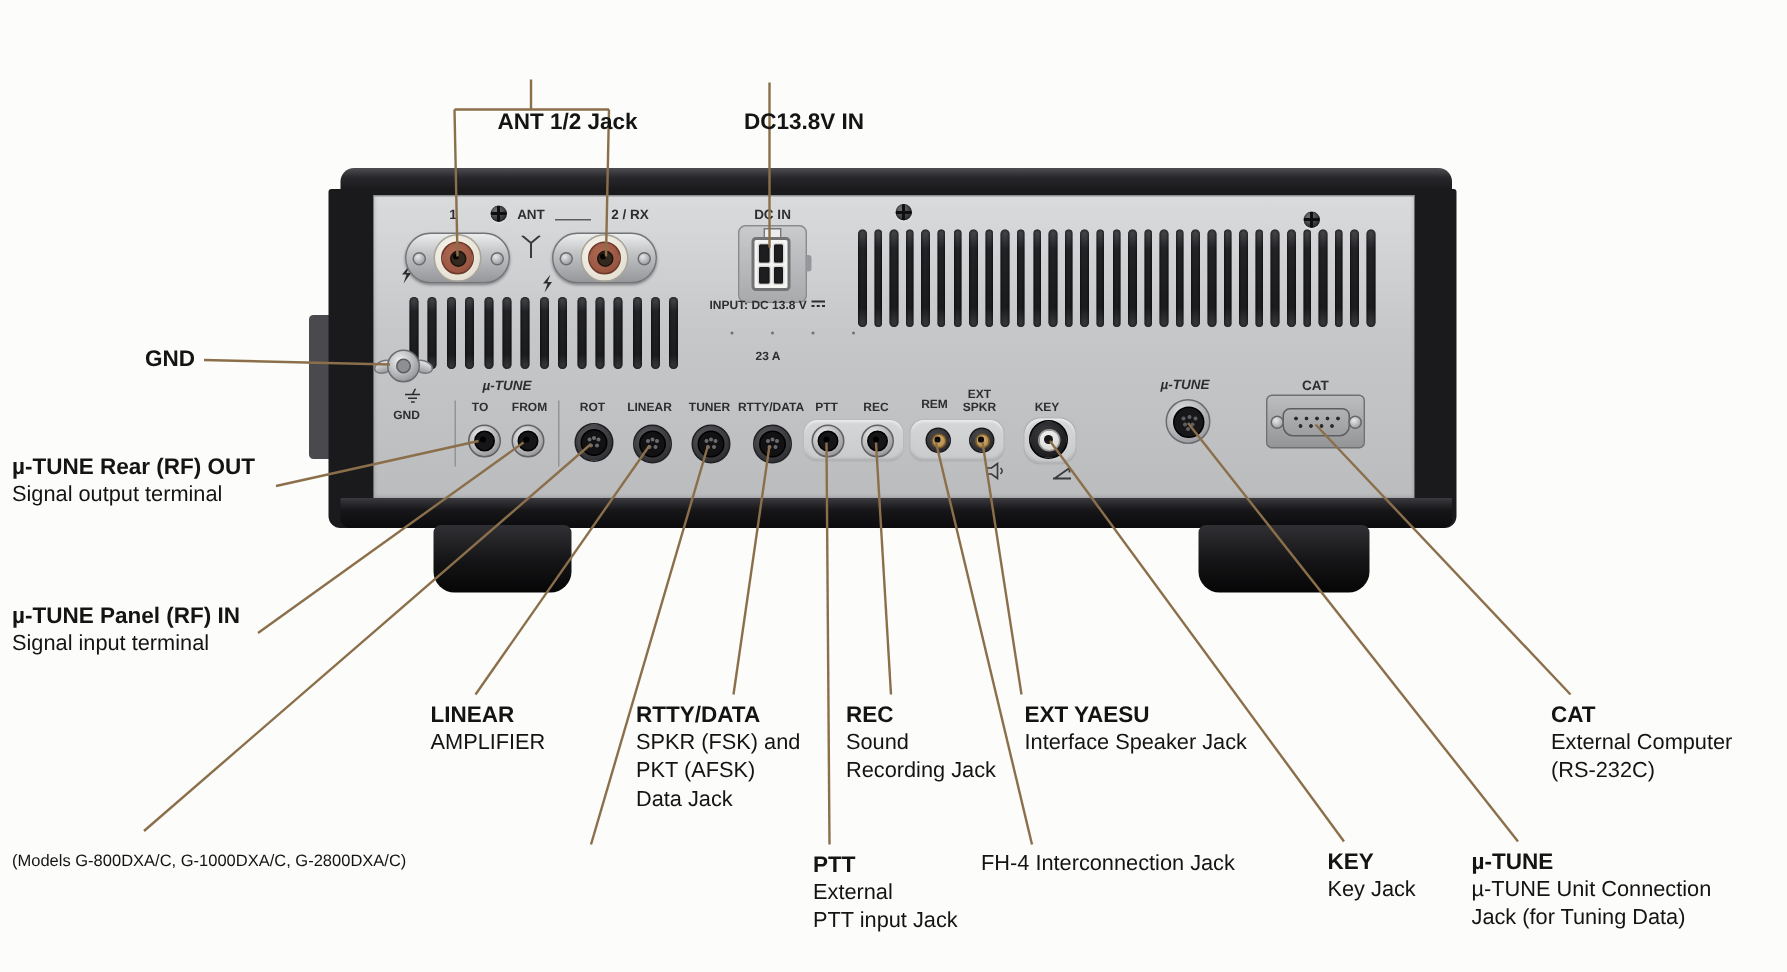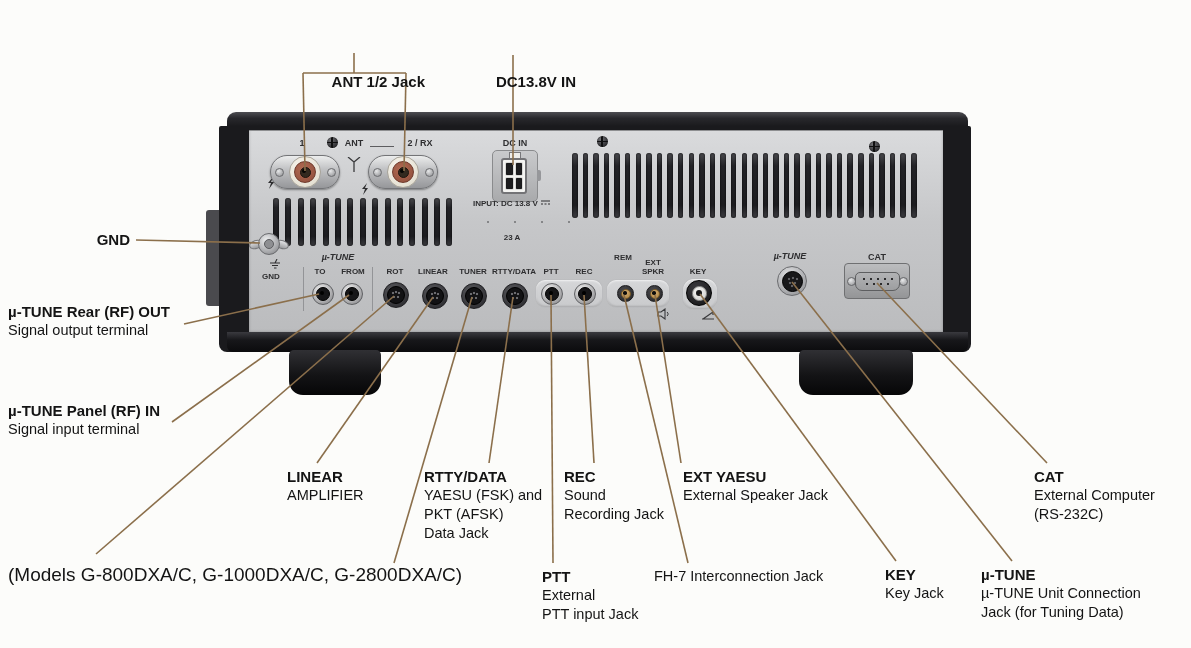--- a/index.html
+++ b/index.html
@@ -147,21 +147,21 @@
       radial-gradient(circle at 25px 11px,#2c2c2e 0 1px,transparent 1.5px),
       radial-gradient(circle at 32px 11px,#2c2c2e 0 1px,transparent 1.5px);}
   .db9-stud{top:277px;width:7px;height:7px;border-radius:50%;
     background:radial-gradient(circle at 38% 32%,#e8e9ea,#8f9093);border:1px solid #66676a;}
 
   
   .co{color:#141414;}
   .co div{line-height:19px;white-space:nowrap;}
   .co-title{font-weight:bold;font-size:15px;}
   .co-line{font-size:14.5px;}
-  .co-small{font-size:19px;}
+  .co-small{font-size:11px;}
   .center{text-align:right;margin-top:36px;}
   .right{text-align:right;}
 
   svg.lines{left:0;top:0;pointer-events:none;}
 </style>
 </head>
 <body>
 
 <div class="stage">
 
@@ -302,21 +302,21 @@
   <div class="abs ptxt" style="left:314px;top:252px;width:48px;font-style:italic;">µ-TUNE</div>
   <div class="abs ptxt tiny" style="left:306px;top:267px;width:28px;">TO</div>
   <div class="abs ptxt tiny" style="left:337px;top:267px;width:32px;">FROM</div>
 
   <div class="abs ptxt tiny" style="left:375px;top:267px;width:40px;">ROT</div>
   <div class="abs ptxt tiny" style="left:411px;top:267px;width:44px;">LINEAR</div>
   <div class="abs ptxt tiny" style="left:453px;top:267px;width:40px;">TUNER</div>
   <div class="abs ptxt tiny" style="left:488px;top:267px;width:52px;">RTTY/DATA</div>
   <div class="abs ptxt tiny" style="left:531px;top:267px;width:40px;">PTT</div>
   <div class="abs ptxt tiny" style="left:564px;top:267px;width:40px;">REC</div>
-  <div class="abs ptxt tiny" style="left:603px;top:253px;width:40px;">REM</div>
+  <div class="abs ptxt tiny" style="left:603px;top:265px;width:40px;">REM</div>
   <div class="abs ptxt tiny" style="left:636px;top:258px;width:34px;">EXT</div>
   <div class="abs ptxt tiny" style="left:636px;top:267px;width:34px;">SPKR</div>
   <div class="abs ptxt tiny" style="left:678px;top:267px;width:40px;">KEY</div>
   <div class="abs ptxt" style="left:766px;top:251px;width:48px;font-style:italic;">µ-TUNE</div>
   <div class="abs ptxt" style="left:857px;top:252px;width:40px;">CAT</div>
 
   <div class="abs plate" style="left:536px;top:280px;width:66px;height:27px;"></div>
   <div class="abs plate" style="left:607px;top:280px;width:62px;height:27px;"></div>
   <div class="abs plate" style="left:683px;top:279px;width:34px;height:30px;border-radius:11px;"></div>
 
@@ -423,40 +423,40 @@
   </div>
   <div class="abs co" style="left:8px;top:565px;">
     <div class="co-small">(Models G-800DXA/C, G-1000DXA/C, G-2800DXA/C)</div>
   </div>
   <div class="abs co" style="left:287px;top:467px;">
     <div class="co-title">LINEAR</div>
     <div class="co-line">AMPLIFIER</div>
   </div>
   <div class="abs co" style="left:424px;top:467px;">
     <div class="co-title">RTTY/DATA</div>
-    <div class="co-line">YAESU (FSK) and</div>
+    <div class="co-line">SPKR (FSK) and</div>
     <div class="co-line">PKT (AFSK)</div>
     <div class="co-line">Data Jack</div>
   </div>
   <div class="abs co" style="left:542px;top:567px;">
     <div class="co-title">PTT</div>
     <div class="co-line">External</div>
     <div class="co-line">PTT input Jack</div>
   </div>
   <div class="abs co" style="left:564px;top:467px;">
     <div class="co-title">REC</div>
     <div class="co-line">Sound</div>
     <div class="co-line">Recording Jack</div>
   </div>
   <div class="abs co" style="left:654px;top:567px;">
-    <div class="co-line">FH-7 Interconnection Jack</div>
+    <div class="co-line">FH-4 Interconnection Jack</div>
   </div>
   <div class="abs co" style="left:683px;top:467px;">
     <div class="co-title">EXT YAESU</div>
-    <div class="co-line">External Speaker Jack</div>
+    <div class="co-line">Interface Speaker Jack</div>
   </div>
   <div class="abs co" style="left:885px;top:565px;">
     <div class="co-title">KEY</div>
     <div class="co-line">Key Jack</div>
   </div>
   <div class="abs co" style="left:981px;top:565px;">
     <div class="co-title">µ-TUNE</div>
     <div class="co-line">µ-TUNE Unit Connection</div>
     <div class="co-line">Jack (for Tuning Data)</div>
   </div>

